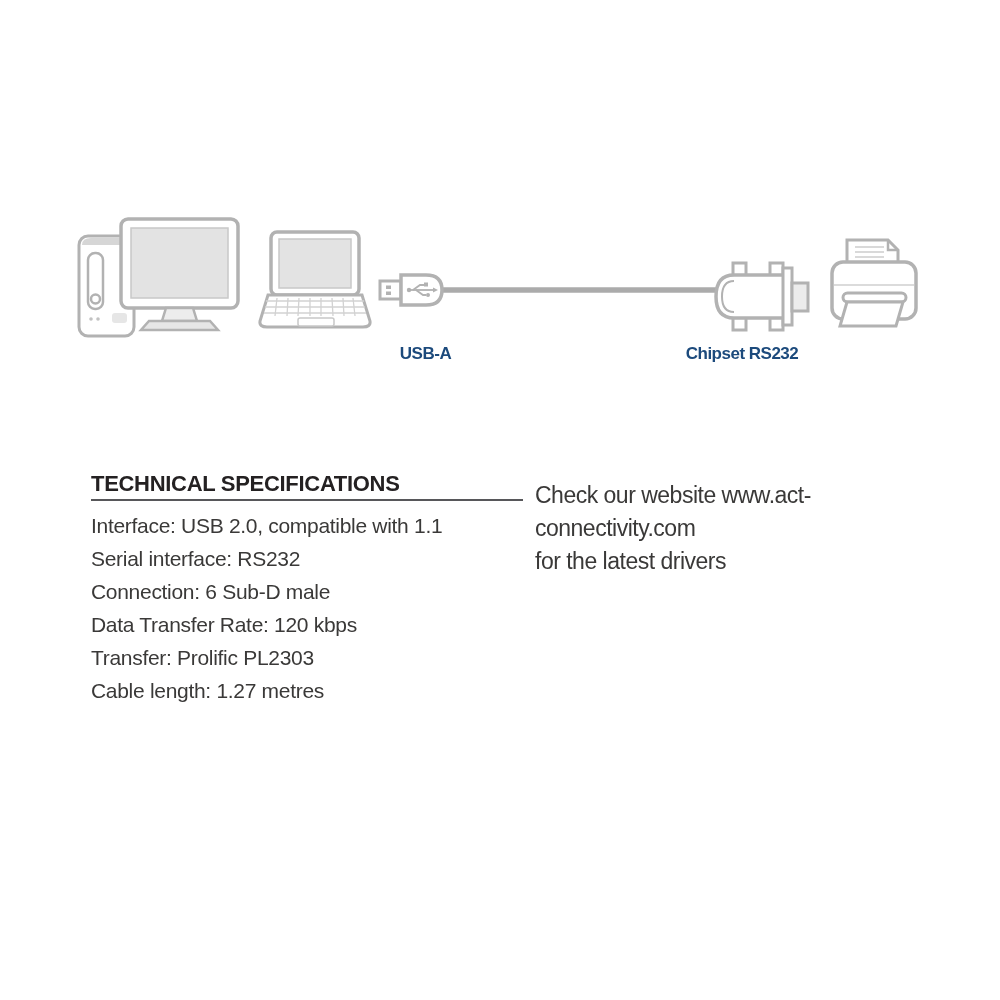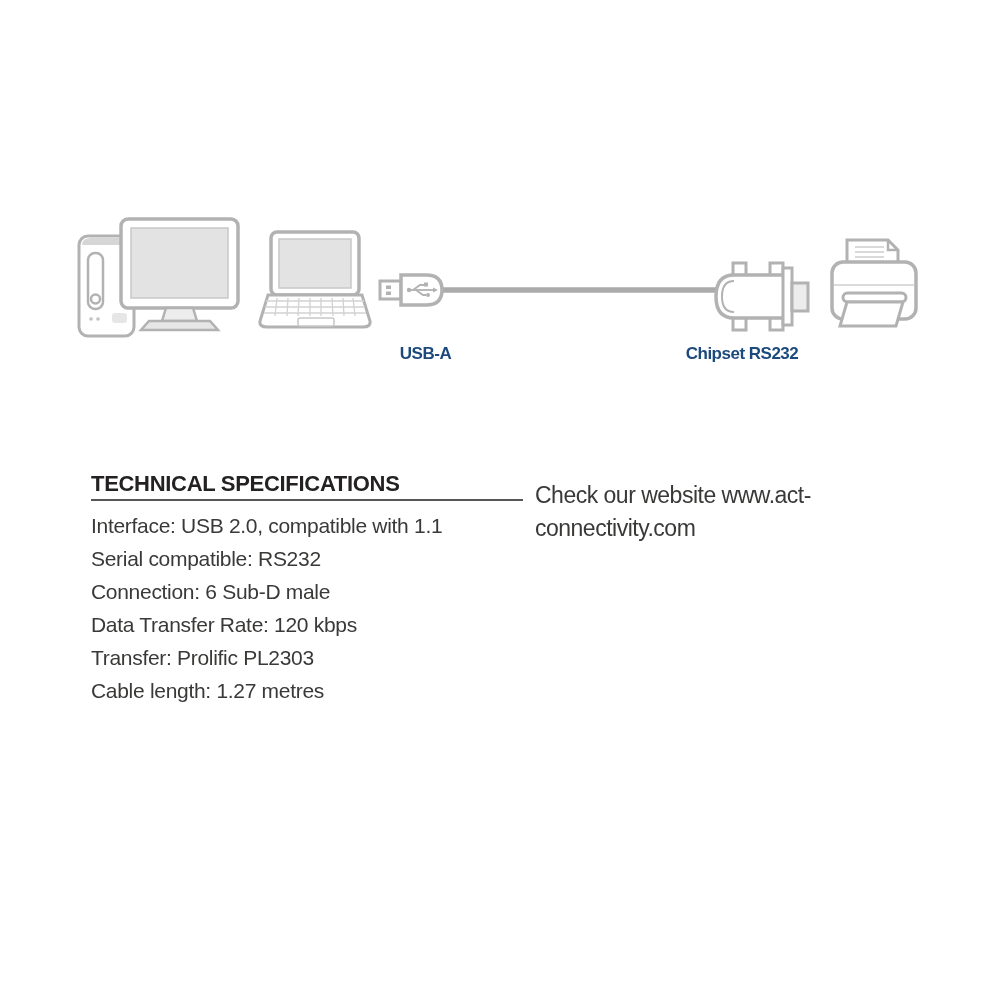--- a/index.html
+++ b/index.html
@@ -116,27 +116,28 @@
     </g>
   </svg>
 
   <div class="conn-label" id="usb-label">USB-A</div>
   <div class="conn-label" id="serial-label">Chipset RS232</div>
 
   <div class="col" id="tech-col">
     <h2>TECHNICAL SPECIFICATIONS</h2>
     <div class="body">
       <span class="spec-line">Interface: USB 2.0, compatible with 1.1</span>
-      <span class="spec-line">Serial compatible: RS232</span>
+      <span class="spec-line">Serial interface: RS232</span>
       <span class="spec-line">Connection: 6 Sub-D male</span>
       <span class="spec-line">Data Transfer Rate: 120 kbps</span>
       <span class="spec-line">Transfer: Prolific PL2303</span>
       <span class="spec-line">Cable length: 1.27 metres</span>
     </div>
   </div>
 
   <div class="col" id="drivers-col">
     <div class="body" style="font-size:23px;letter-spacing:-0.5px;">
       <span class="driver-line">Check our website www.act-connectivity.com</span>
+      <span class="driver-line">for the latest drivers</span>
     </div>
   </div>
 
 </div>
 
 </body></html>

